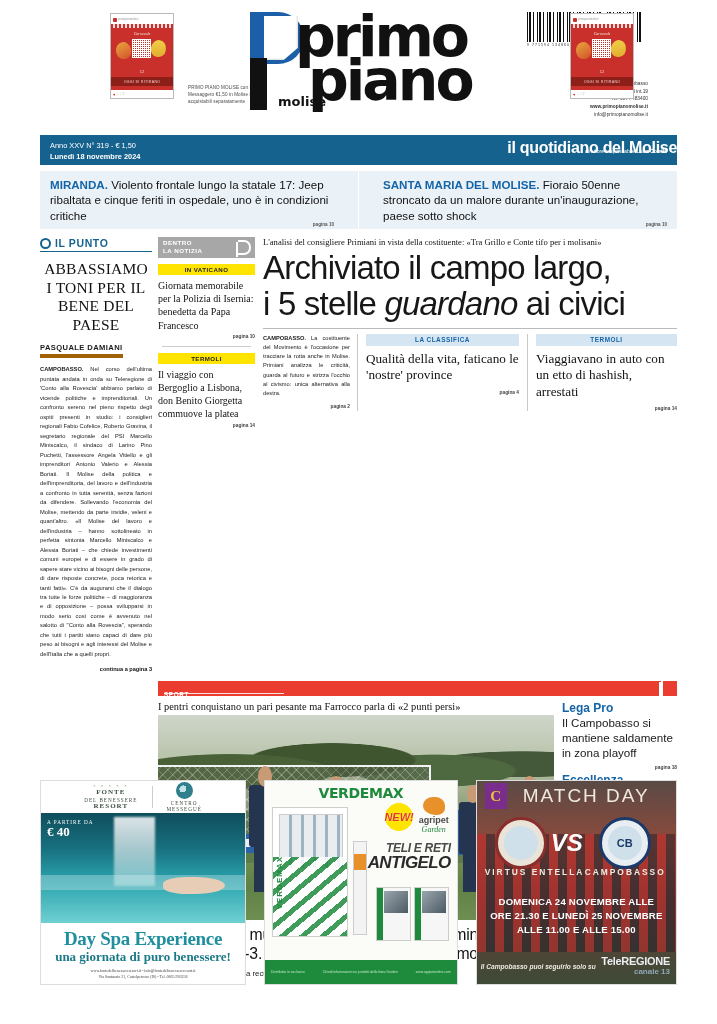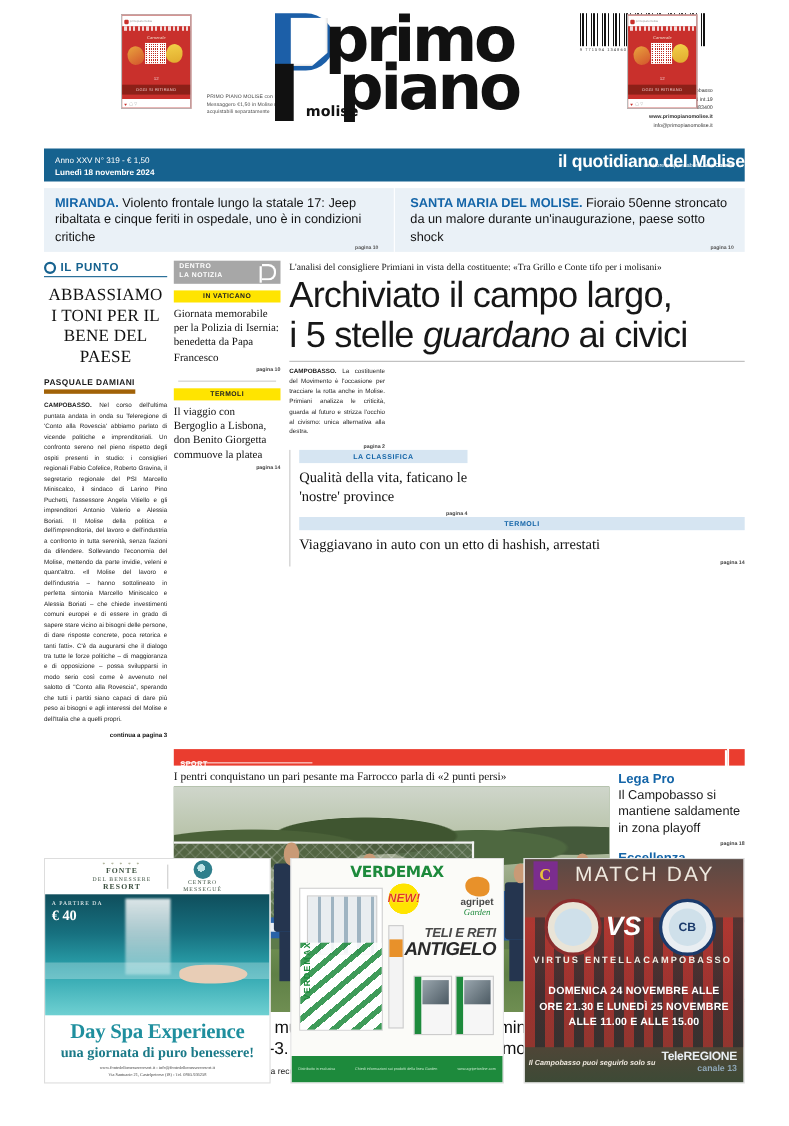--- a/index.html
+++ b/index.html
@@ -70,21 +70,21 @@
   
   .bluebar{margin:0 40px;height:30px;background:#16628f;color:#fff;position:relative;}
   .bluebar .issue{position:absolute;left:10px;top:5px;font-size:7.4px;line-height:1.5;font-weight:700;}
   .bluebar .issue .l1{font-weight:400;}
   .bluebar .tagline{position:absolute;left:0;right:0;top:4px;text-align:right;font-size:16px;
     font-weight:700;letter-spacing:-.3px;}
   .bluebar .dir{position:absolute;right:10px;top:13px;font-size:5.2px;}
   .bluebar .dir b{font-weight:700;}
 
   
-  .teasers{margin:6px 40px 0 40px;display:flex;gap:4px;background:#eaf1f7;position:relative;height:58px;}
+  .teasers{margin:6px 40px 0 40px;display:flex;gap:14px;background:#eaf1f7;position:relative;height:58px;}
   .teaser{flex:1;padding:6px 10px 0 10px;position:relative;box-sizing:border-box;}
   .teaser .tx{font-size:11.6px;line-height:1.33;font-weight:400;color:#111;}
   .teaser .tx b{color:#1465a8;font-weight:700;}
   .teaser .pg{position:absolute;right:10px;bottom:2px;font-size:4.6px;font-weight:700;color:#555;}
   .teaser-div{width:1px;background:#fff;}
 
   
   .main{margin:8px 40px 0 40px;display:flex;}
   .colA{width:112px;}
   .colB{width:97px;margin-left:6px;}
@@ -114,21 +114,21 @@
   .dentro-txt{font-family:"Liberation Serif",serif;font-size:10px;line-height:1.32;margin-top:4px;color:#111;}
   .pg-right{text-align:right;font-size:4.8px;font-weight:700;color:#444;margin-top:2px;}
   .hr-thin{border-top:1px solid #ccc;margin:7px 4px 0 4px;}
 
   
   .kicker{font-family:"Liberation Serif",serif;font-size:8.6px;color:#111;line-height:1.2;}
   .headline{font-size:33px;line-height:1.08;font-weight:400;color:#171717;margin-top:3px;letter-spacing:-.8px;}
   .headline .it{font-style:italic;}
   .hl-rule{border-bottom:1px solid #bbb;margin-top:6px;}
 
-  .three{display:flex;margin-top:5px;flex-direction:column;}
+  .three{display:flex;margin-top:5px;}
   .three .c{box-sizing:border-box;position:relative;}
   .c1{width:94px;padding-right:7px;}
   .c2{width:170px;padding:0 8px;border-left:1px solid #c8c8c8;}
   .c3{flex:1;padding-left:8px;border-left:1px solid #c8c8c8;}
   .lead{font-size:5.7px;line-height:1.62;text-align:justify;color:#222;}
   .lead b{font-weight:700;}
   .blue-tag{background:#d6e5f2;color:#1465a8;text-align:center;font-size:6.4px;font-weight:700;
     padding:2.5px 0;letter-spacing:.5px;}
   .sub-head{font-family:"Liberation Serif",serif;font-size:13.2px;line-height:1.25;margin-top:5px;color:#111;}
   .pg-sm{font-size:4.8px;font-weight:700;color:#444;text-align:right;margin-top:6px;}
@@ -213,21 +213,21 @@
   .vd-brand{font-size:14px;font-weight:700;color:#1d8a3c;letter-spacing:-.4px;font-family:"DejaVu Sans",sans-serif;}
   .vd-box{position:absolute;left:7px;top:26px;width:74px;height:128px;background:#fff;border:1px solid #cfcfcf;}
   .vd-box .rolls{position:absolute;left:6px;top:6px;width:62px;height:52px;
     background:repeating-linear-gradient(90deg,#e9edf0 0 9px,#9fb4c2 9px 12px);border:1px solid #ccc;}
   .vd-box .swoosh{position:absolute;left:0;bottom:0;width:100%;height:62%;
     background:repeating-linear-gradient(-40deg,#1d8a3c 0 5px,#fff 5px 13px);opacity:.85;}
   .vd-box .vert{position:absolute;left:2px;top:48px;font-size:8px;font-weight:700;color:#1d8a3c;
     writing-mode:vertical-rl;transform:rotate(180deg);letter-spacing:1px;}
   .vd-tube{position:absolute;left:88px;top:60px;width:12px;height:92px;background:#f3f3f3;border:1px solid #ccc;}
   .vd-tube .lbl{position:absolute;left:0;top:12px;width:100%;height:16px;background:#e8912a;}
-  .vd-new{position:absolute;left:83px;top:22px;width:38px;height:28px;color:#e23a1f;font-weight:700;
+  .vd-new{position:absolute;left:115px;top:22px;width:38px;height:28px;color:#e23a1f;font-weight:700;
     font-size:11px;font-style:italic;display:flex;align-items:center;justify-content:center;
     background:radial-gradient(circle,#ffe400 0 58%,transparent 60%);text-shadow:0 0 1px #fff;}
   .vd-agri{position:absolute;right:8px;top:16px;text-align:center;}
   .vd-agri .lg{width:22px;height:18px;background:#e8912a;border-radius:50% 50% 40% 60%;margin:0 auto;}
   .vd-agri .t1{font-size:9px;font-weight:700;color:#4a4a4a;}
   .vd-agri .t2{font-size:8px;color:#1d8a3c;font-family:"Liberation Serif",serif;font-style:italic;}
   .vd-claim{position:absolute;right:6px;top:60px;text-align:right;}
   .vd-claim .a{font-size:12px;font-weight:700;font-style:italic;color:#4a4a4a;letter-spacing:-.3px;}
   .vd-claim .b{font-size:17px;font-weight:700;font-style:italic;color:#2a2a2a;letter-spacing:-.6px;margin-top:-2px;}
   .vd-pk{position:absolute;width:33px;height:52px;top:106px;background:#f6f6f6;border:1px solid #ccc;}

